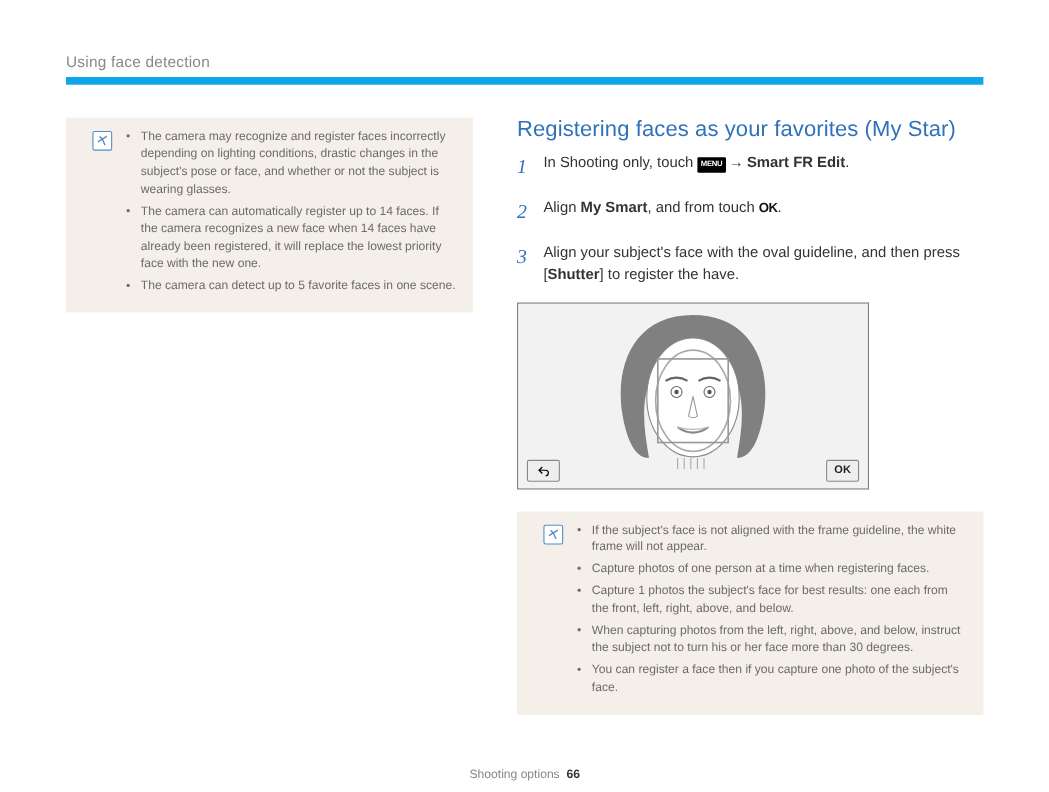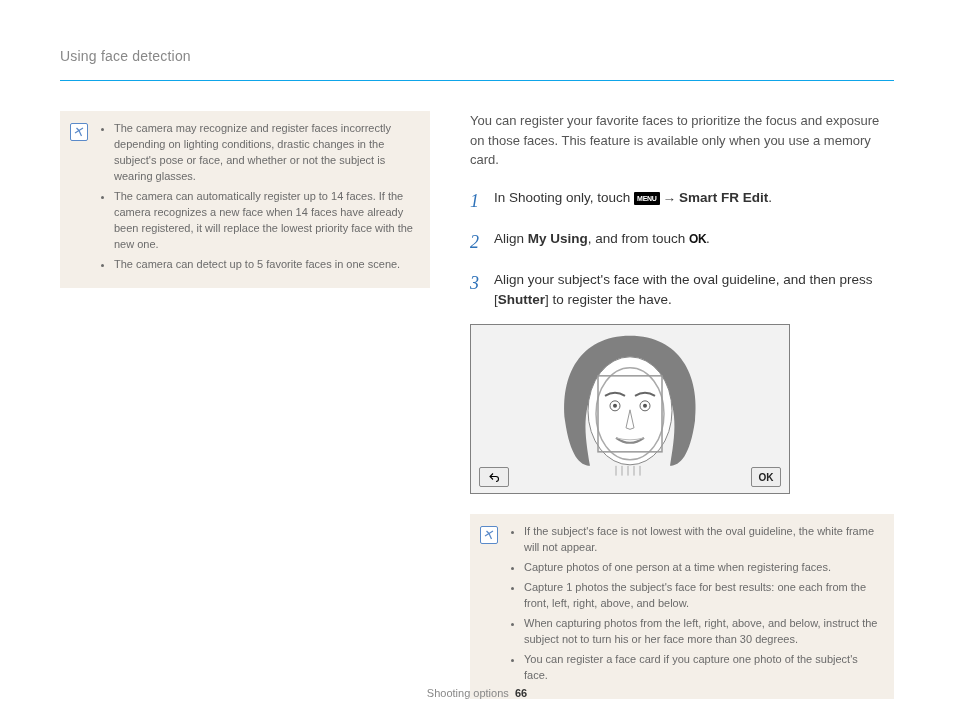--- a/index.html
+++ b/index.html
@@ -6,32 +6,32 @@
   html, body { width: 954px; height: 720px; background: #fff; font-family: "Helvetica Neue", Arial, sans-serif; color: #333; }
   .page {
     position: relative;
     width: 954px; height: 720px;
     padding: 48px 60px 30px 60px;
   }
   .header {
     font-size: 14px;
     color: #888;
     font-weight: 300;
-    padding-bottom: 16px;
-    border-bottom: 1px solid #0ea5e9;
+    padding-bottom: 6px;
+    border-bottom: 7px solid #0ea5e9;
     margin-bottom: 30px;
     letter-spacing: 0.2px;
   }
   .cols { display: flex; gap: 40px; }
   .col-left { width: 370px; flex: 0 0 370px; }
   .col-right { flex: 1; }
 
   .note-box {
     background: #f4efe8;
-    padding: 10px 14px 12px 10px;
+    padding: 10px 14px 12px 24px;
     display: flex;
     gap: 10px;
     font-size: 11px;
     line-height: 1.45;
     color: #6b6b6b;
   }
   .note-icon {
     width: 18px; height: 18px;
     border: 1px solid #5a8ac9;
     border-radius: 2px;
@@ -114,21 +114,21 @@
   .illus-btn.right { right: 8px; }
   .illus-btn svg { width: 12px; height: 12px; }
 
   .face-wrap {
     position: absolute; left: 50%; top: 50%;
     transform: translate(-50%, -54%);
   }
 
   .footer {
     position: absolute;
-    bottom: 21px; left: 0; right: 0;
+    bottom: 10px; left: 0; right: 0;
     text-align: center;
     font-size: 11px;
     color: #888;
   }
   .footer .pg { color: #333; font-weight: 600; }
 </style>
 </head>
 <body>
 
 <div class="page">
@@ -145,33 +145,33 @@
         </div>
         <ul class="note-list">
           <li>The camera may recognize and register faces incorrectly depending on lighting conditions, drastic changes in the subject's pose or face, and whether or not the subject is wearing glasses.</li>
           <li>The camera can automatically register up to 14 faces. If the camera recognizes a new face when 14 faces have already been registered, it will replace the lowest priority face with the new one.</li>
           <li>The camera can detect up to 5 favorite faces in one scene.</li>
         </ul>
       </div>
     </div>
 
     <div class="col-right">
-      <p class="section-desc">You can register your favorite faces to prioritize the focus and exposure on those faces. This feature is available only when you use a memory card.</p>
+      <h2 class="section-title">Registering faces as your favorites (My Star)</h2>
 
       <div class="steps">
         <div class="step">
           <div class="step-num">1</div>
           <div class="step-txt">
             <span>In Shooting only, touch </span><span class="menu-icon">MENU</span><span class="arrow"> → </span><b>Smart FR Edit</b><span>.</span>
           </div>
         </div>
         <div class="step">
           <div class="step-num">2</div>
           <div class="step-txt">
-            <span>Align </span><b>My Using</b><span>, and from touch </span><span class="ok-icon">OK</span><span>.</span>
+            <span>Align </span><b>My Smart</b><span>, and from touch </span><span class="ok-icon">OK</span><span>.</span>
           </div>
         </div>
         <div class="step">
           <div class="step-num">3</div>
           <div class="step-txt">
             <span>Align your subject's face with the oval guideline, and then press [</span><b>Shutter</b><span>] to register the have.</span>
           </div>
         </div>
       </div>
 
@@ -217,25 +217,25 @@
         <div class="illus-btn right">OK</div>
       </div>
 
       <div class="note-box">
         <div class="note-icon">
           <svg viewBox="0 0 24 24" fill="none" stroke="#5a8ac9" stroke-width="2.5">
             <path d="M4 14 L20 4 M12 9 L7 4 M12 9 L17 20"></path>
           </svg>
         </div>
         <ul class="note-list">
-          <li>If the subject's face is not lowest with the oval guideline, the white frame will not appear.</li>
+          <li>If the subject's face is not aligned with the frame guideline, the white frame will not appear.</li>
           <li>Capture photos of one person at a time when registering faces.</li>
           <li>Capture 1 photos the subject's face for best results: one each from the front, left, right, above, and below.</li>
           <li>When capturing photos from the left, right, above, and below, instruct the subject not to turn his or her face more than 30 degrees.</li>
-          <li>You can register a face card if you capture one photo of the subject's face.</li>
+          <li>You can register a face then if you capture one photo of the subject's face.</li>
         </ul>
       </div>
     </div>
   </div>
 
   <div class="footer">
     <span>Shooting options</span>&nbsp;&nbsp;<span class="pg">66</span>
   </div>
 </div>
 

